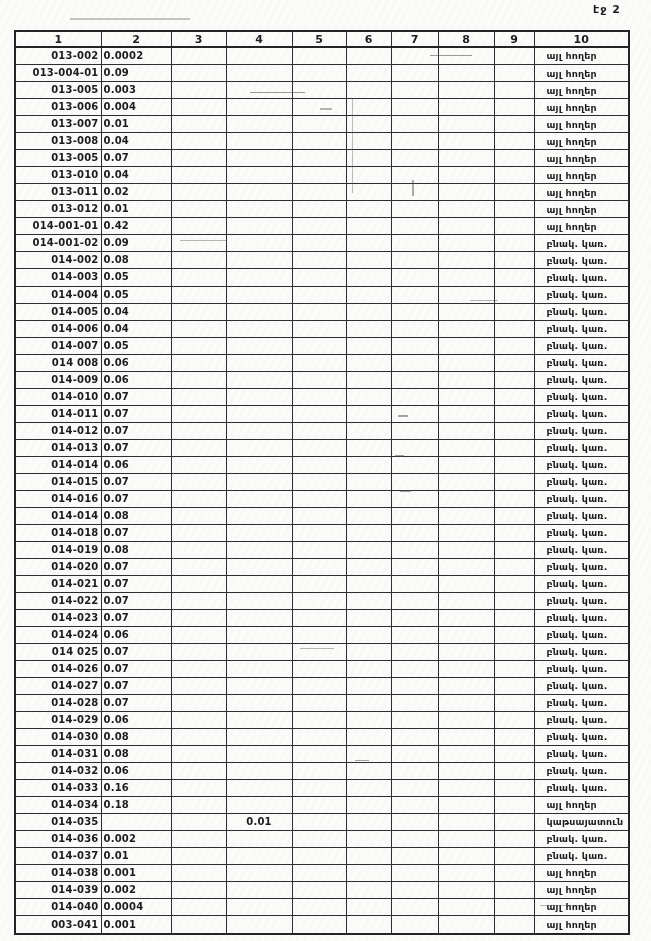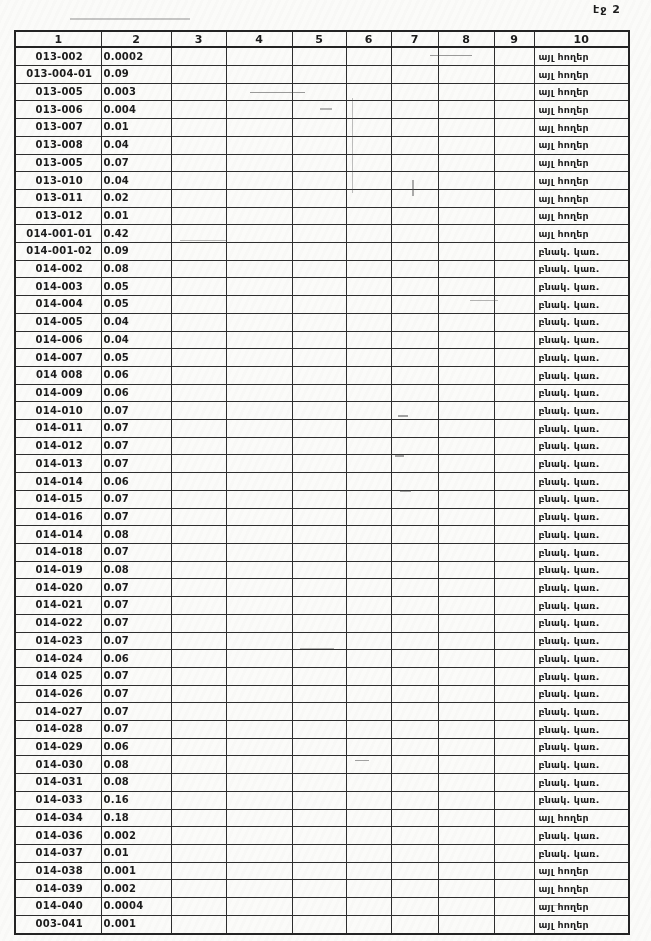--- a/index.html
+++ b/index.html
@@ -43,25 +43,25 @@
   .doc-table th {
     height: 14px;
     font-size: 11px;
     text-align: center;
     border-bottom: 2px solid #242424;
   }
   .doc-table td {
     font-size: 10px;
     letter-spacing: 0.2px;
   }
-  td.c1 { text-align: center; padding-left: 4px; }
+  td.c1 { text-align: right; padding-left: 4px; }
   td.c2 { text-align: left; }
   td.c3, td.c5, td.c6, td.c7, td.c8, td.c9 { text-align: center; }
   td.c4 { text-align: center; }
-  td.c10 { text-align: left; padding-left: 4px; font-size: 9.5px; }
+  td.c10 { text-align: left; padding-left: 12px; font-size: 9.5px; }
   
   .artifact {
     position: absolute;
     background: #4a4a4a;
     opacity: 0.55;
     pointer-events: none;
   }
 </style>
 </head>
 <body>
@@ -596,20 +596,32 @@
           <td class="c3"></td>
           <td class="c4"></td>
           <td class="c5"></td>
           <td class="c6"></td>
           <td class="c7"></td>
           <td class="c8"></td>
           <td class="c9"></td>
           <td class="c10">բնակ. կառ.</td>
         </tr>
         <tr>
+          <td class="c1">014-032</td>
+          <td class="c2">0.06</td>
+          <td class="c3"></td>
+          <td class="c4"></td>
+          <td class="c5"></td>
+          <td class="c6"></td>
+          <td class="c7"></td>
+          <td class="c8"></td>
+          <td class="c9"></td>
+          <td class="c10">բնակ. կառ.</td>
+        </tr>
+        <tr>
           <td class="c1">014-033</td>
           <td class="c2">0.16</td>
           <td class="c3"></td>
           <td class="c4"></td>
           <td class="c5"></td>
           <td class="c6"></td>
           <td class="c7"></td>
           <td class="c8"></td>
           <td class="c9"></td>
           <td class="c10">բնակ. կառ.</td>
@@ -618,20 +630,32 @@
           <td class="c1">014-034</td>
           <td class="c2">0.18</td>
           <td class="c3"></td>
           <td class="c4"></td>
           <td class="c5"></td>
           <td class="c6"></td>
           <td class="c7"></td>
           <td class="c8"></td>
           <td class="c9"></td>
           <td class="c10">այլ հողեր</td>
+        </tr>
+        <tr>
+          <td class="c1">014-035</td>
+          <td class="c2"></td>
+          <td class="c3"></td>
+          <td class="c4">0.01</td>
+          <td class="c5"></td>
+          <td class="c6"></td>
+          <td class="c7"></td>
+          <td class="c8"></td>
+          <td class="c9"></td>
+          <td class="c10">կաթսայատուն</td>
         </tr>
         <tr>
           <td class="c1">014-036</td>
           <td class="c2">0.002</td>
           <td class="c3"></td>
           <td class="c4"></td>
           <td class="c5"></td>
           <td class="c6"></td>
           <td class="c7"></td>
           <td class="c8"></td>

